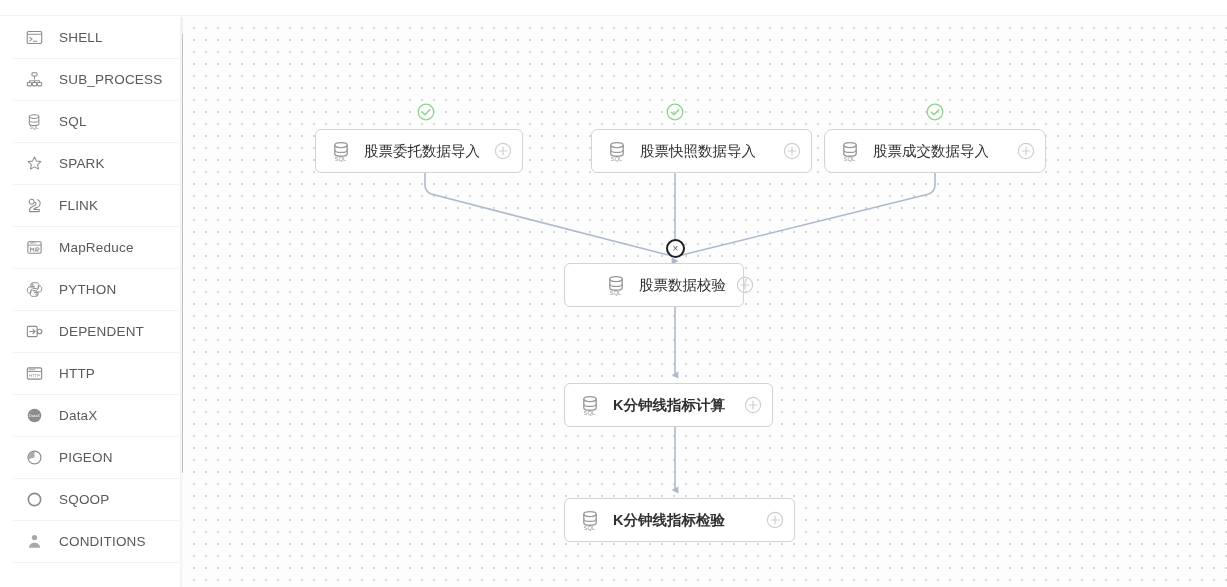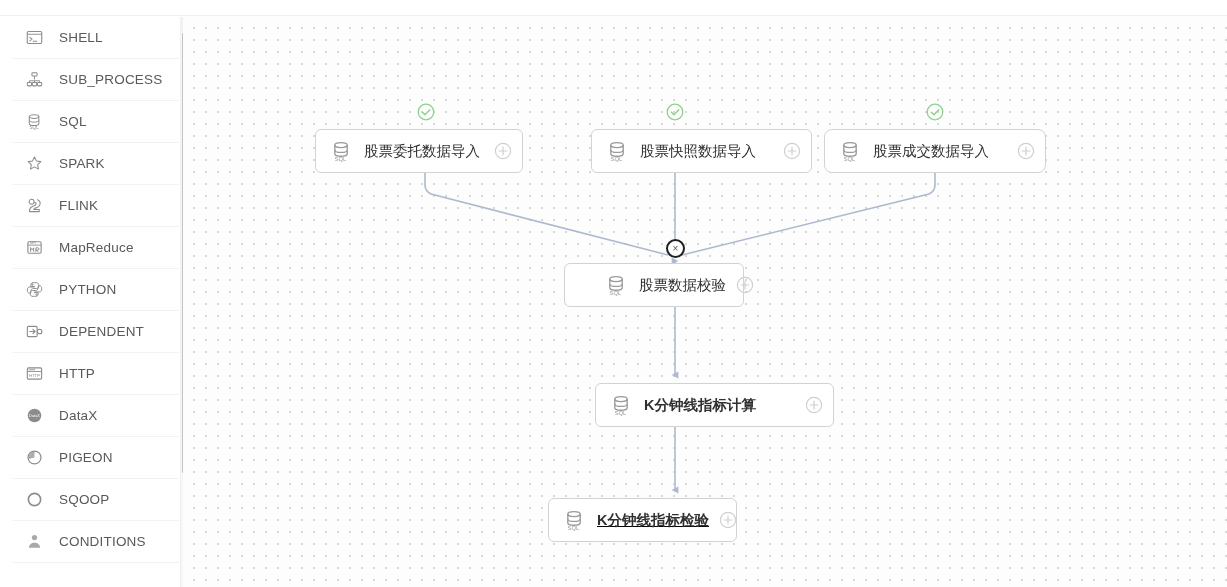--- a/index.html
+++ b/index.html
@@ -387,38 +387,38 @@
             </svg>
           </span>
           <span class="node-title">股票数据校验</span>
           <span class="node-plus">
             <svg width="18" height="18" viewBox="0 0 18 18">
               <circle cx="9" cy="9" r="7.6" fill="none" stroke="currentColor" stroke-width="1.2"></circle>
               <path d="M9 5.2v7.6M5.2 9h7.6" stroke="currentColor" stroke-width="1.2" stroke-linecap="round"></path>
             </svg>
           </span>
         </div>
-        <div class="node" style="left: 381px; top: 366px; width: 239px; margin-left: 31px;">
+        <div class="node" style="left: 381px; top: 366px; width: 209px;">
           <span class="node-ico">
             <svg width="24" height="24" viewBox="0 0 24 24">
               <ellipse cx="12" cy="6.1" rx="6.2" ry="2.5" fill="none" stroke="currentColor" stroke-width="1.35"></ellipse>
               <path d="M5.8 6.1v8.6c0 1.4 2.8 2.5 6.2 2.5s6.2-1.1 6.2-2.5V6.1" fill="none" stroke="currentColor" stroke-width="1.35"></path>
               <path d="M5.8 10.9c0 1.4 2.8 2.5 6.2 2.5s6.2-1.1 6.2-2.5" fill="none" stroke="currentColor" stroke-width="1.2"></path>
               <text x="5.4" y="22.2" font-size="6" fill="currentColor" font-family="Liberation Sans, sans-serif">SQL</text>
             </svg>
           </span>
           <span class="node-title bold">K分钟线指标计算</span>
           <span class="node-plus">
             <svg width="18" height="18" viewBox="0 0 18 18">
               <circle cx="9" cy="9" r="7.6" fill="none" stroke="currentColor" stroke-width="1.2"></circle>
               <path d="M9 5.2v7.6M5.2 9h7.6" stroke="currentColor" stroke-width="1.2" stroke-linecap="round"></path>
             </svg>
           </span>
         </div>
-        <div class="node" style="left: 365px; top: 481px; width: 189px; text-decoration: underline;">
+        <div class="node" style="left: 381px; top: 481px; width: 231px;">
           <span class="node-ico">
             <svg width="24" height="24" viewBox="0 0 24 24">
               <ellipse cx="12" cy="6.1" rx="6.2" ry="2.5" fill="none" stroke="currentColor" stroke-width="1.35"></ellipse>
               <path d="M5.8 6.1v8.6c0 1.4 2.8 2.5 6.2 2.5s6.2-1.1 6.2-2.5V6.1" fill="none" stroke="currentColor" stroke-width="1.35"></path>
               <path d="M5.8 10.9c0 1.4 2.8 2.5 6.2 2.5s6.2-1.1 6.2-2.5" fill="none" stroke="currentColor" stroke-width="1.2"></path>
               <text x="5.4" y="22.2" font-size="6" fill="currentColor" font-family="Liberation Sans, sans-serif">SQL</text>
             </svg>
           </span>
           <span class="node-title bold">K分钟线指标检验</span>
           <span class="node-plus">

